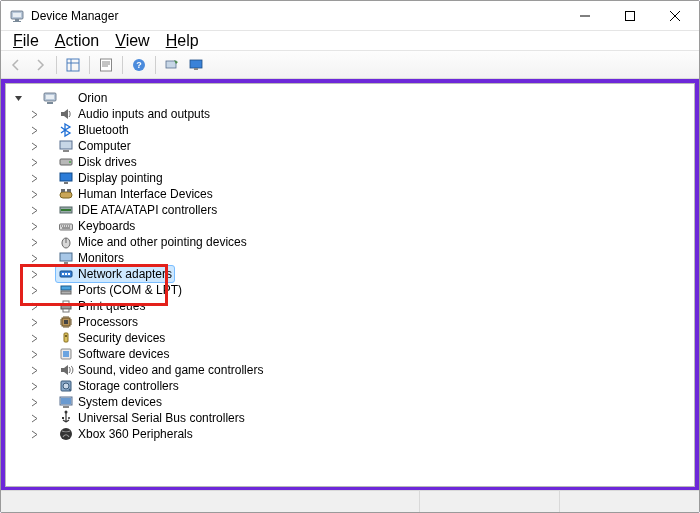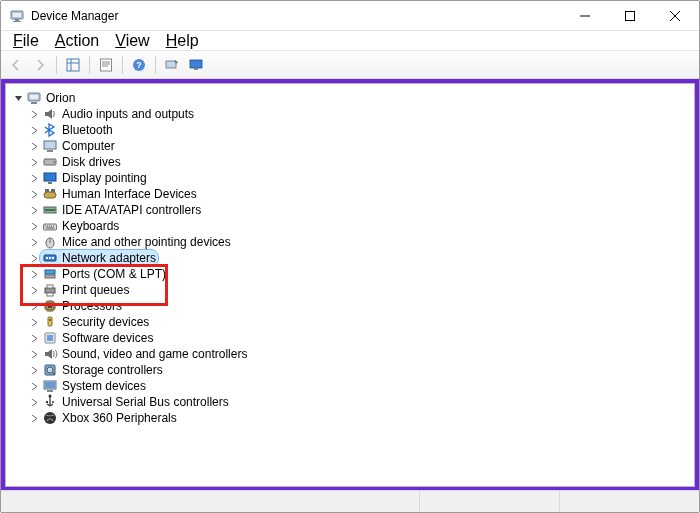--- a/index.html
+++ b/index.html
@@ -79,41 +79,42 @@
       overflow: auto;
       background: #ffffff;
     }
     .tree { padding: 6px 0 6px 6px; }
     .root-row, .node-row {
       display: flex; align-items: center;
       height: 16px;
       line-height: 16px;
       white-space: nowrap;
       position: relative;
+      gap: 16px;
     }
     .disclosure {
       width: 12px; height: 12px;
       display: inline-flex; align-items: center; justify-content: center;
       margin-right: 2px;
       font-size: 9px; color: #6a6a6a;
       user-select: none;
     }
     .disclosure.open { color: #404040; }
     .treeicon {
       width: 16px; height: 16px;
       margin-right: 4px;
       display: inline-flex; align-items: center; justify-content: center;
     }
     .label { font-size: 12px; }
     .children { margin-left: 16px; }
 
     .node-row.selected .label-wrap {
       background: #cde8ff;
       border: 1px solid #7abdff;
-      border-radius: 8px;
+      border-radius: 3px;
       padding: 0 2px;
       margin-left: -3px;
     }
     .label-wrap { display: inline-flex; align-items: flex-end; }
 
     .highlight-box {
       position: absolute;
       border: 3px solid #e3201a;
       pointer-events: none;
       left: 14px;
@@ -389,20 +390,36 @@
               <span class="label-wrap">
                 <span class="treeicon">
                   <svg viewBox="0 0 16 16" width="16" height="16">
                     <ellipse cx="8" cy="9" rx="4" ry="5" fill="#d8d8d8" stroke="#666"></ellipse>
                     <path d="M8 4v5" stroke="#666"></path>
                   </svg>
                 </span>
                 <span class="label">Mice and other pointing devices</span>
               </span>
             </div>
+            <div class="node-row">
+              <span class="disclosure">
+                <svg width="9" height="9" viewBox="0 0 9 9">
+                  <path d="M2 1 L7 4.5 L2 8" fill="none" stroke="#6a6a6a" stroke-width="1"></path>
+                </svg>
+              </span>
+              <span class="label-wrap">
+                <span class="treeicon">
+                  <svg viewBox="0 0 16 16" width="16" height="16">
+                    <rect x="2" y="3" width="12" height="8" fill="#a7c7e7" stroke="#4a6a8a"></rect>
+                    <rect x="6" y="12" width="4" height="2" fill="#888"></rect>
+                  </svg>
+                </span>
+                <span class="label">Monitors</span>
+              </span>
+            </div>
             <div class="node-row selected">
               <span class="disclosure">
                 <svg width="9" height="9" viewBox="0 0 9 9">
                   <path d="M2 1 L7 4.5 L2 8" fill="none" stroke="#6a6a6a" stroke-width="1"></path>
                 </svg>
               </span>
               <span class="label-wrap">
                 <span class="treeicon">
                   <svg viewBox="0 0 16 16" width="16" height="16">
                     <rect x="2" y="5" width="12" height="6" rx="1" fill="#3a82d8" stroke="#134b88"></rect>

